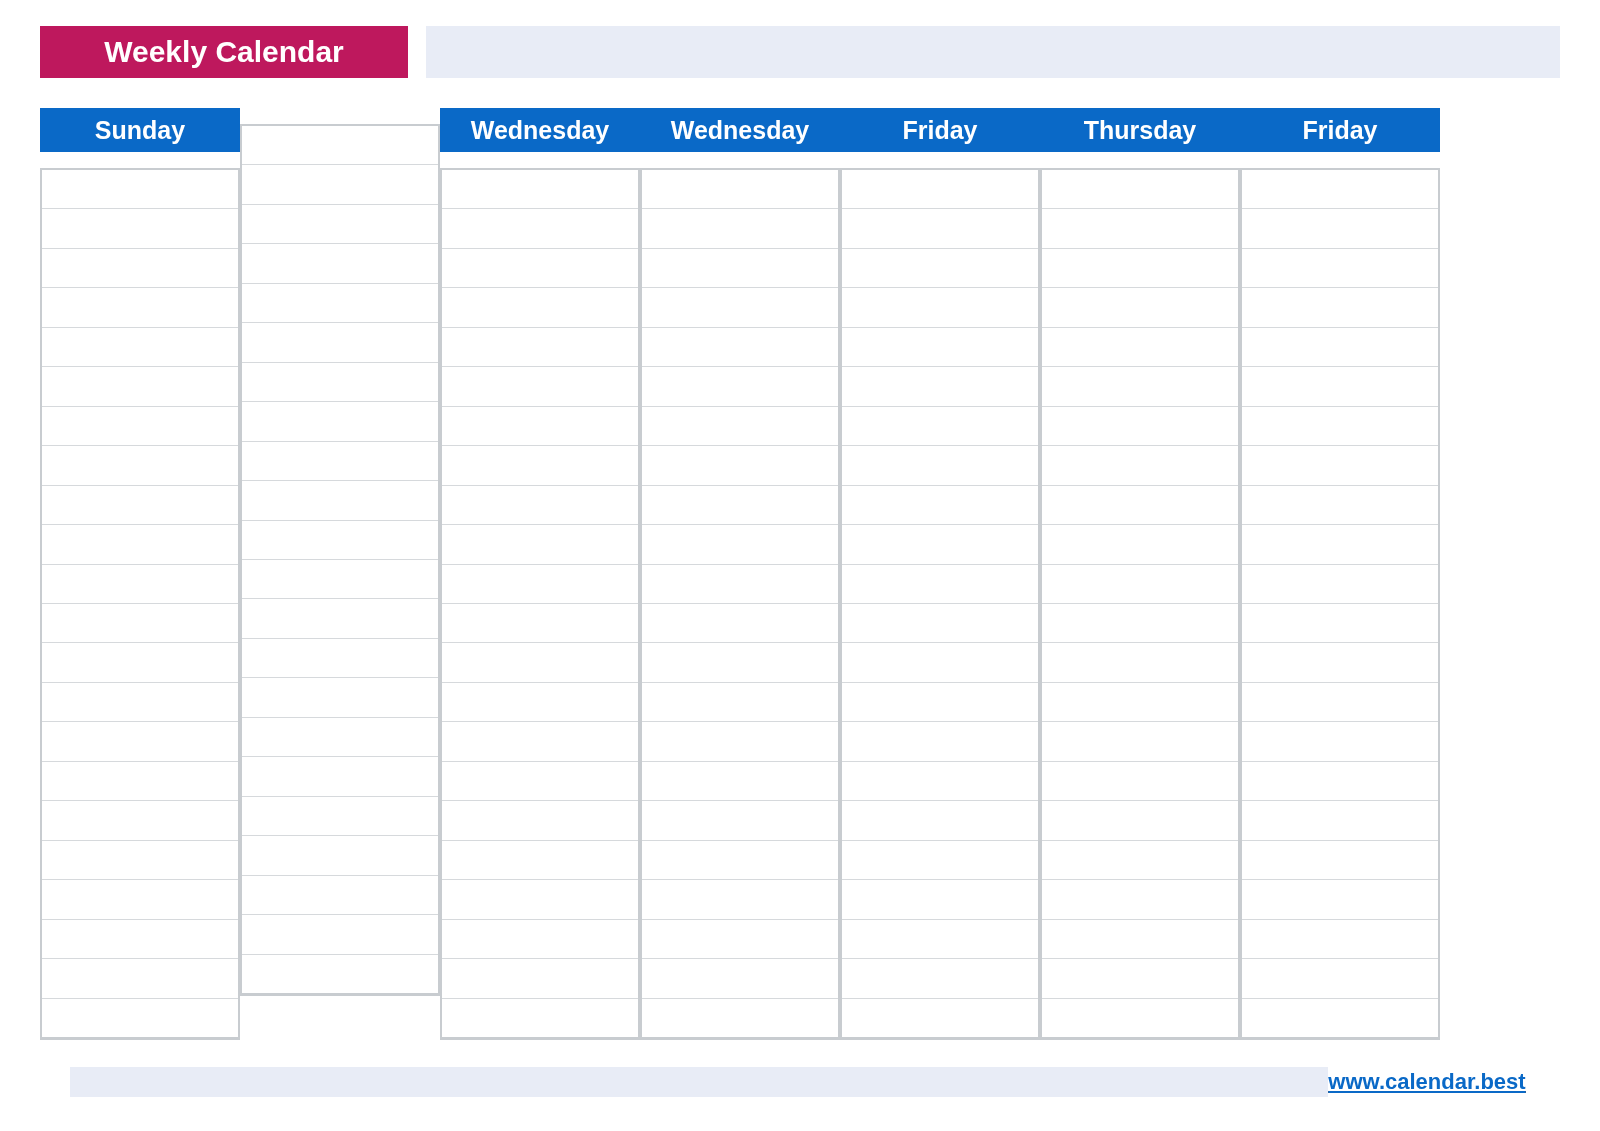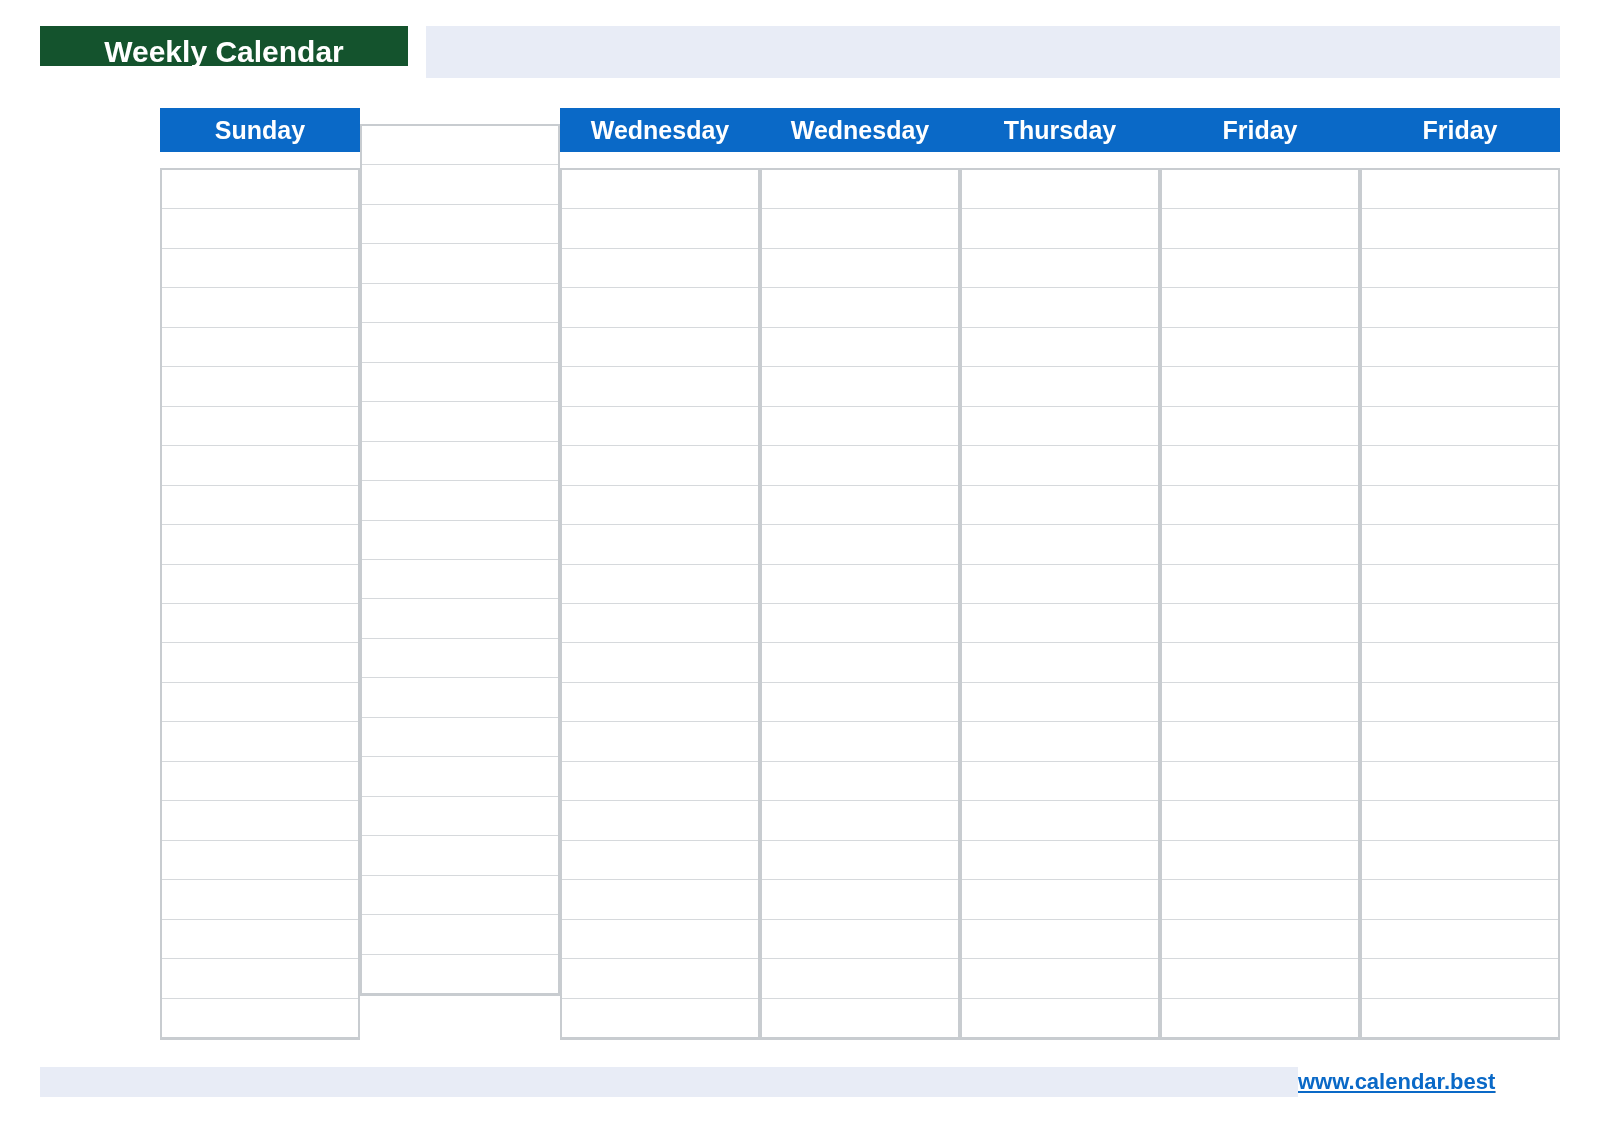--- a/index.html
+++ b/index.html
@@ -14,37 +14,37 @@
   }
   .page {
     padding: 26px 40px 0 40px;
   }
   .header-row {
     display: flex;
     gap: 18px;
     margin-bottom: 30px;
   }
   .title-box {
-    background: #14532d;
+    background: #be185d;
     color: #ffffff;
     font-weight: bold;
     font-size: 30px;
-    height: 40px;
+    height: 52px;
     line-height: 52px;
     width: 368px;
     text-align: center;
   }
   .title-spacer {
     background: #e8ecf6;
     flex: 1;
     height: 52px;
   }
   .days-row {
     display: flex;
-    justify-content: flex-end;
+    justify-content: flex-start;
     margin-bottom: 16px;
   }
   .day-col {
     width: 200px;
   }
   .day-header {
     background: #0a69c7;
     color: #ffffff;
     font-weight: bold;
     font-size: 25px;
@@ -62,21 +62,21 @@
   }
   .slot {
     flex: 1;
     border-bottom: 1px solid #d6d9dc;
   }
   .slot:last-child {
     border-bottom: none;
   }
   .footer-row {
     display: flex;
-    justify-content: flex-start;
+    justify-content: center;
     align-items: flex-end;
     margin-top: 27px;
     text-decoration: underline;
   }
   .footer-bar {
     background: #e8ecf6;
     height: 30px;
     width: 1258px;
   }
   .footer-link {
@@ -205,49 +205,49 @@
           <div class="slot"></div>
           <div class="slot"></div>
           <div class="slot"></div>
           <div class="slot"></div>
           <div class="slot"></div>
           <div class="slot"></div>
         </div>
     </div>
 
     <div class="day-col">
+      <div class="day-header">Friday</div>
+      <div class="day-body">
+          <div class="slot"></div>
+          <div class="slot"></div>
+          <div class="slot"></div>
+          <div class="slot"></div>
+          <div class="slot"></div>
+          <div class="slot"></div>
+          <div class="slot"></div>
+          <div class="slot"></div>
+          <div class="slot"></div>
+          <div class="slot"></div>
+          <div class="slot"></div>
+          <div class="slot"></div>
+          <div class="slot"></div>
+          <div class="slot"></div>
+          <div class="slot"></div>
+          <div class="slot"></div>
+          <div class="slot"></div>
+          <div class="slot"></div>
+          <div class="slot"></div>
+          <div class="slot"></div>
+          <div class="slot"></div>
+          <div class="slot"></div>
+        </div>
+    </div>
+
+    <div class="day-col">
       <div class="day-header">Thursday</div>
-      <div class="day-body">
-          <div class="slot"></div>
-          <div class="slot"></div>
-          <div class="slot"></div>
-          <div class="slot"></div>
-          <div class="slot"></div>
-          <div class="slot"></div>
-          <div class="slot"></div>
-          <div class="slot"></div>
-          <div class="slot"></div>
-          <div class="slot"></div>
-          <div class="slot"></div>
-          <div class="slot"></div>
-          <div class="slot"></div>
-          <div class="slot"></div>
-          <div class="slot"></div>
-          <div class="slot"></div>
-          <div class="slot"></div>
-          <div class="slot"></div>
-          <div class="slot"></div>
-          <div class="slot"></div>
-          <div class="slot"></div>
-          <div class="slot"></div>
-        </div>
-    </div>
-
-    <div class="day-col">
-      <div class="day-header">Friday</div>
       <div class="day-body">
           <div class="slot"></div>
           <div class="slot"></div>
           <div class="slot"></div>
           <div class="slot"></div>
           <div class="slot"></div>
           <div class="slot"></div>
           <div class="slot"></div>
           <div class="slot"></div>
           <div class="slot"></div>

